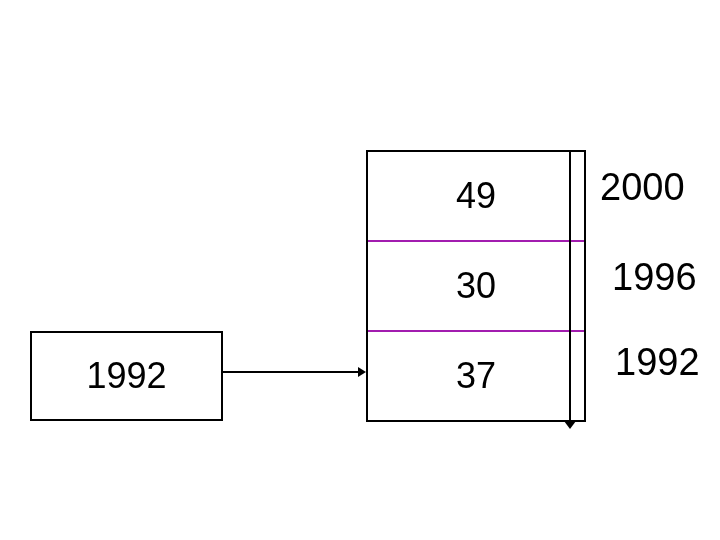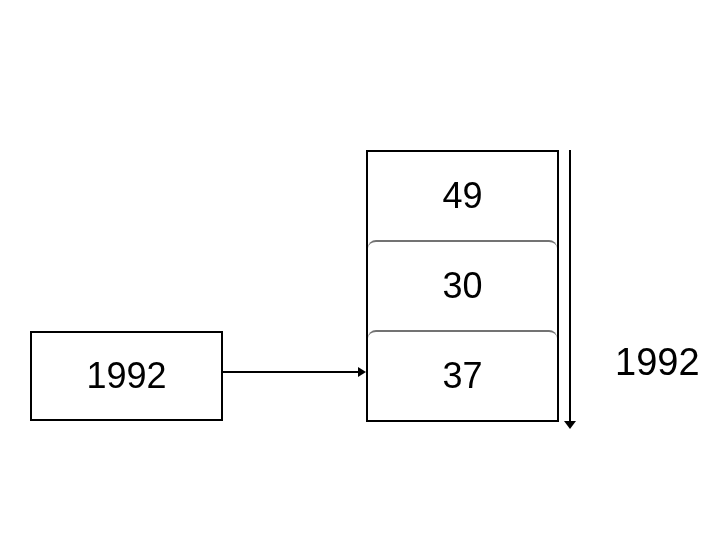--- a/index.html
+++ b/index.html
@@ -56,38 +56,37 @@
     border-left: 8px solid #000000;
     border-top: 5px solid transparent;
     border-bottom: 5px solid transparent;
   }
 
   
   .stack {
     position: absolute;
     left: 366px;
     top: 150px;
-    width: 193px;
+    width: 220px;
     height: 272px;
     border: 2px solid #000000;
     box-sizing: border-box;
     background: #ffffff;
     display: flex;
     flex-direction: column;
     justify-content: center;
   }
   .stack-cell {
     flex: 1 1 0;
     display: flex;
     align-items: center;
     justify-content: center;
   }
   .stack-cell + .stack-cell {
-    border-top: 2px solid #737373;
-    border-radius: 8px;
+    border-top: 2px solid #a21caf;
   }
 
   
   .timeline-line {
     position: absolute;
     left: 569px;
     top: 150px;
     width: 2px;
     height: 271px;
     background: #000000;
@@ -135,15 +134,17 @@
       <span class="box-text">30</span>
     </div>
     <div class="stack-cell">
       <span class="box-text">37</span>
     </div>
   </div>
 
   <div class="timeline-line"></div>
   <div class="timeline-head"></div>
 
+  <span class="year-label year-label-0">2000</span>
+  <span class="year-label year-label-1">1996</span>
   <span class="year-label year-label-2">1992</span>
 
 </div>
 
 </body></html>

